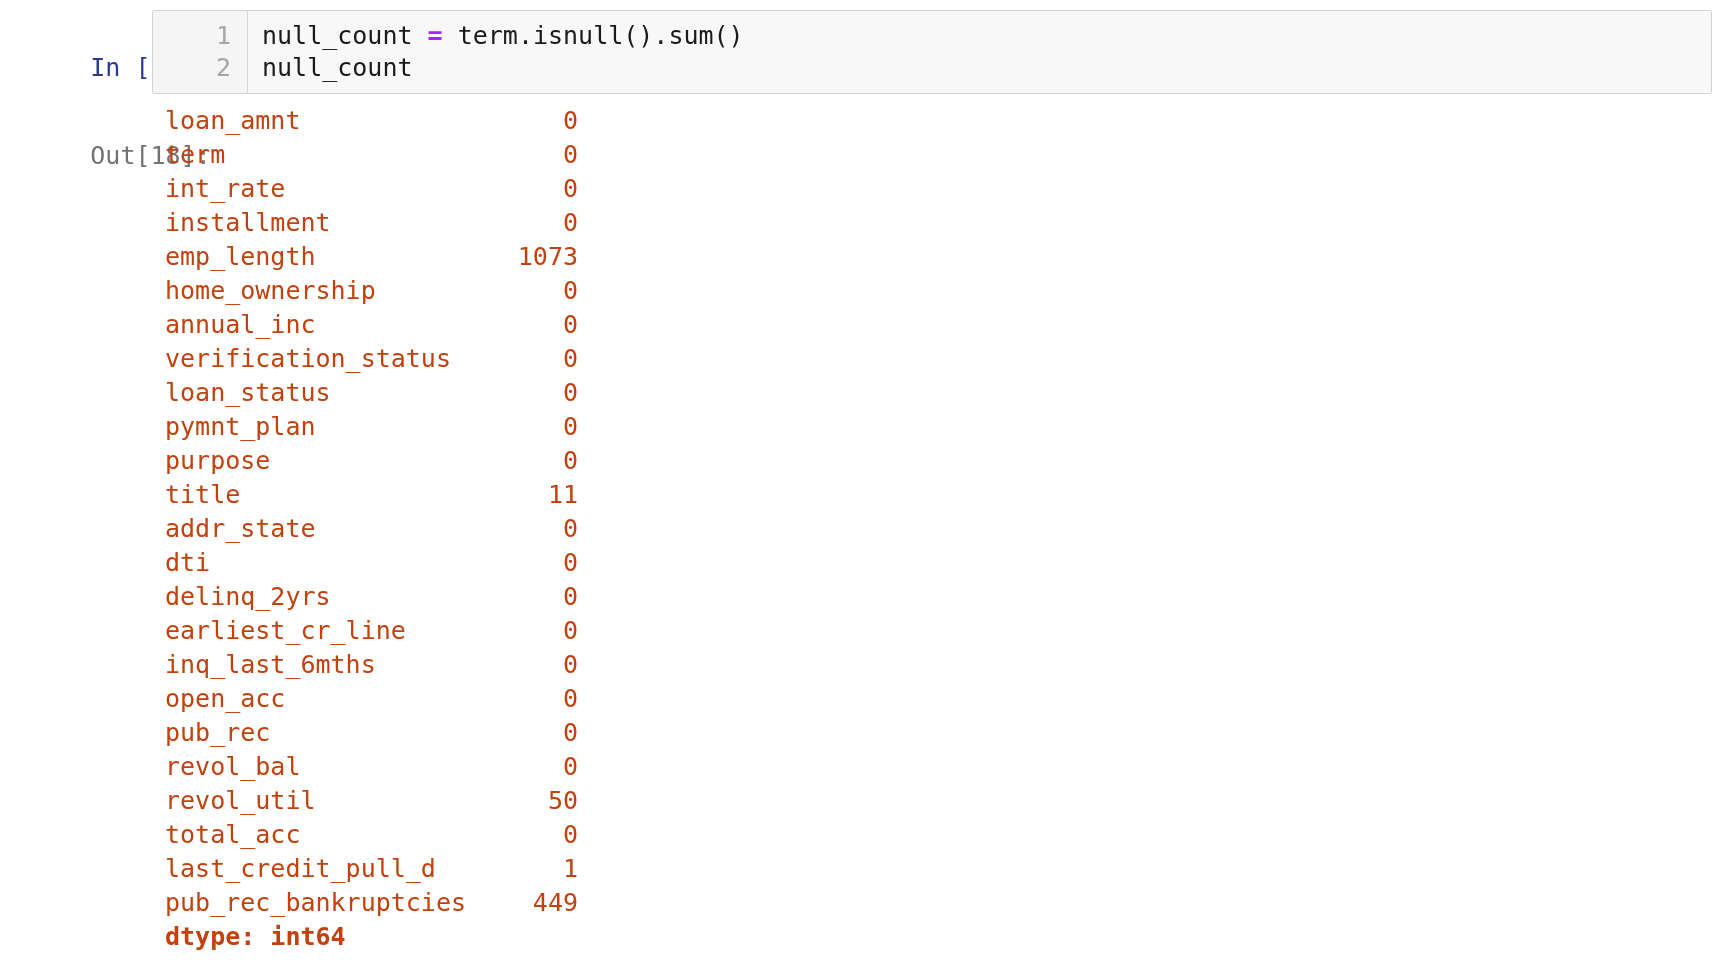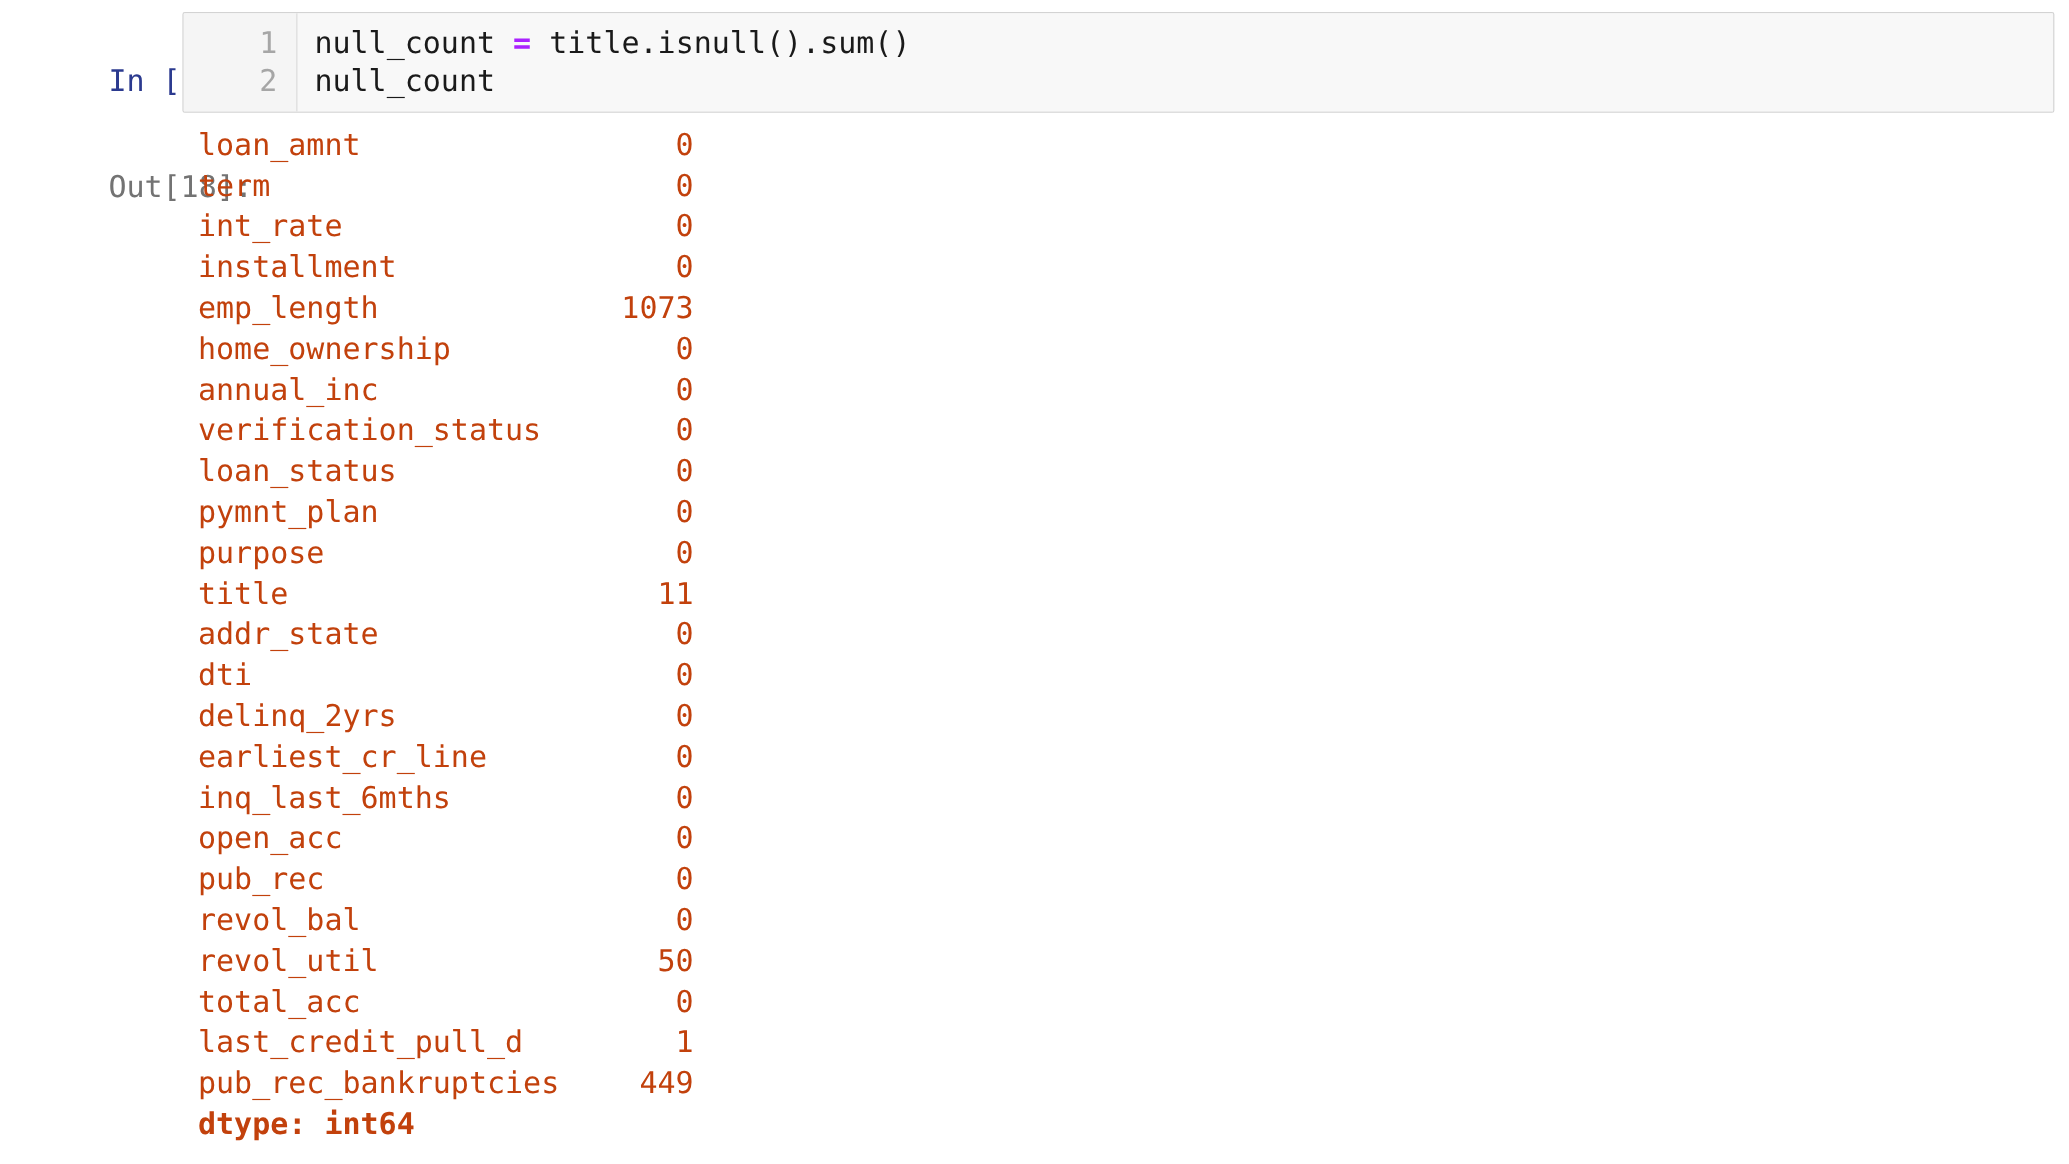--- a/index.html
+++ b/index.html
@@ -155,21 +155,21 @@
   <div class="input-row">
 
     <div class="prompt-col">
       <span class="prompt-in">In [18]:</span>
     </div>
 
     <div class="code-cell">
 
       <div class="gutter" id="gutter"><div>1</div><div>2</div></div>
 
-      <div class="code-area" id="code-area"><div><span>null_count </span><span class="tok-op">=</span><span> title.isnull().sum()</span></div><div><span>null_count</span></div></div>
+      <div class="code-area" id="code-area"><div><span>null_count </span><span class="tok-op">=</span><span> term.isnull().sum()</span></div><div><span>null_count</span></div></div>
 
     </div>
   </div>
 
   <div class="output-row">
 
     <div class="output-prompt">
       <span class="prompt-out">Out[18]:</span>
     </div>
 

